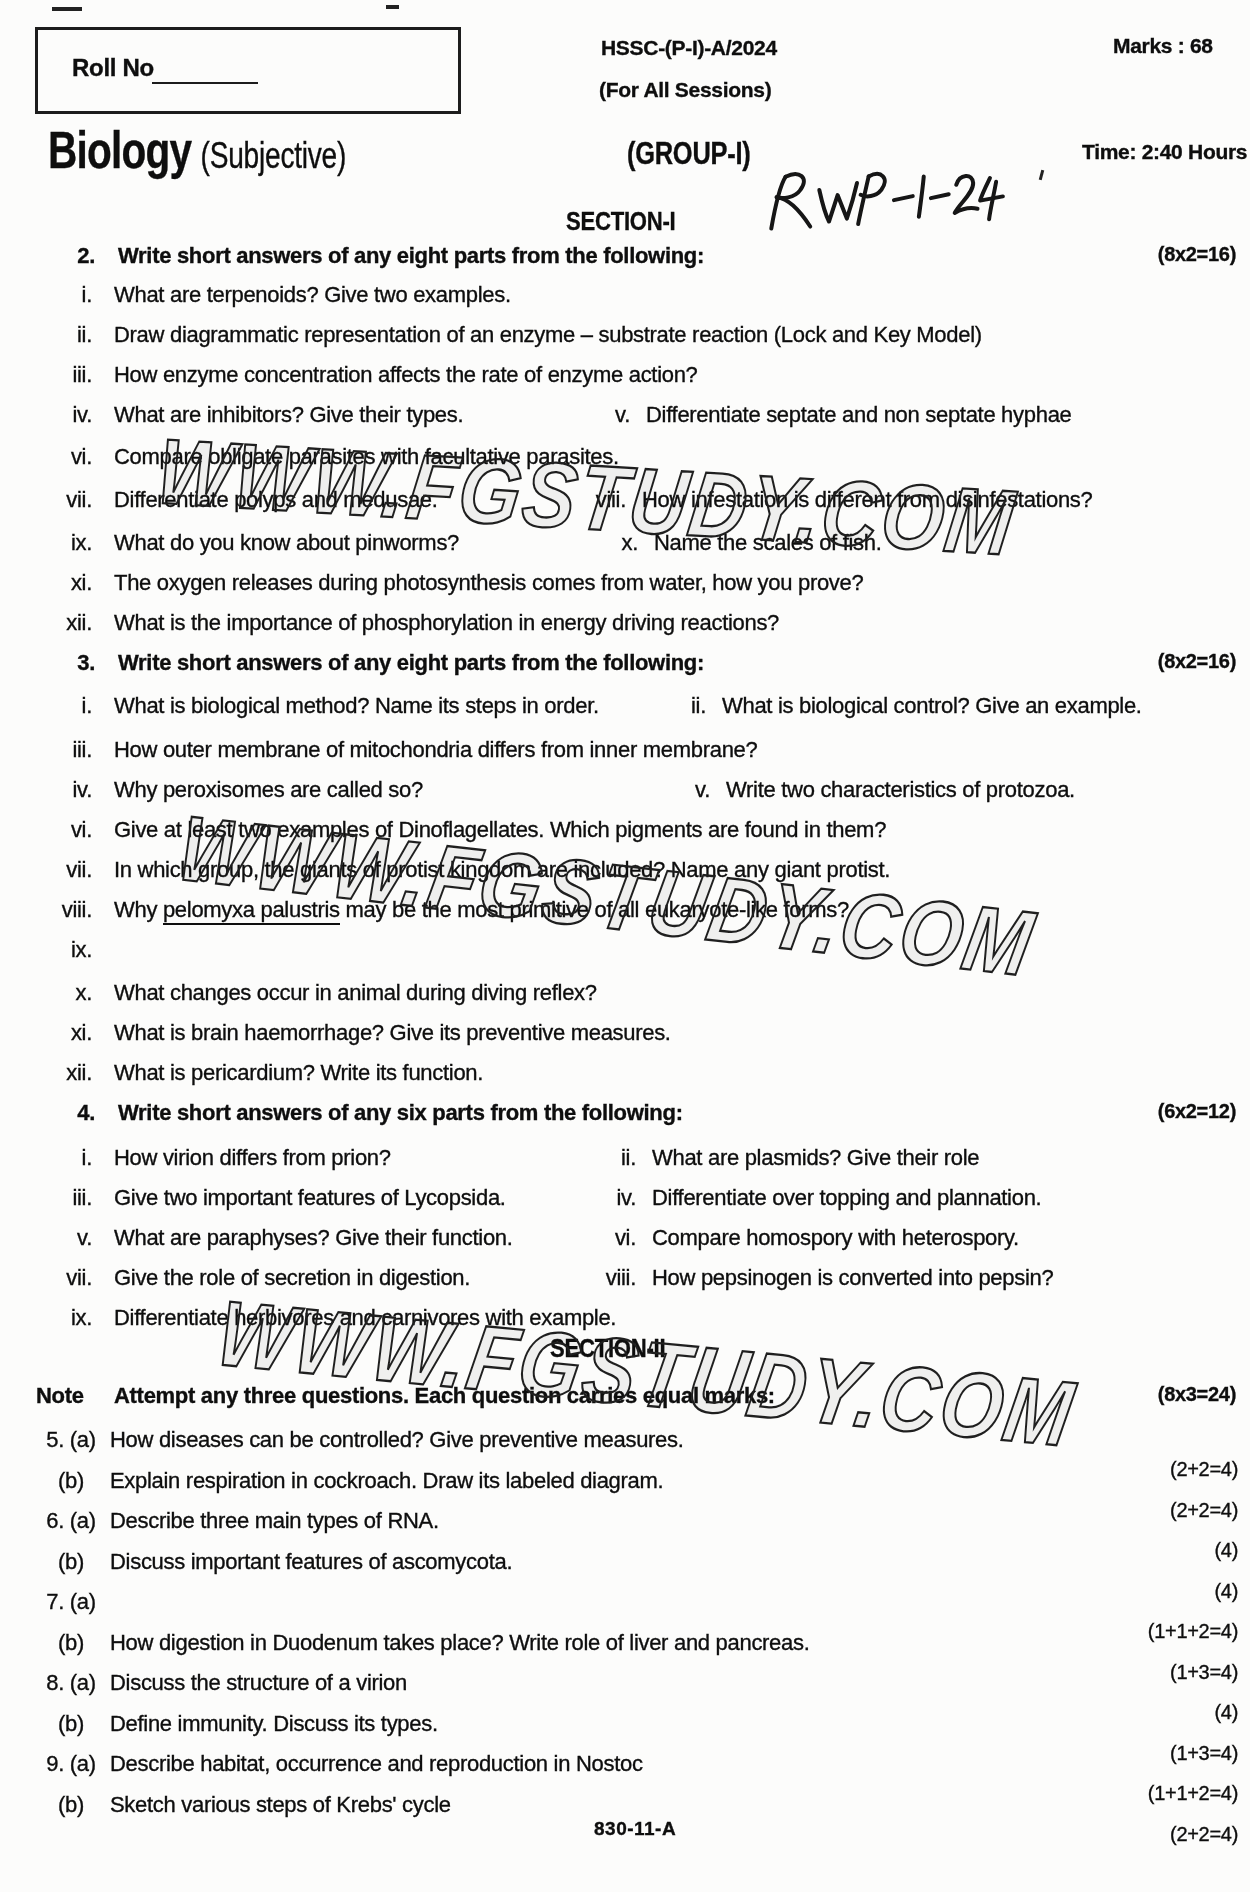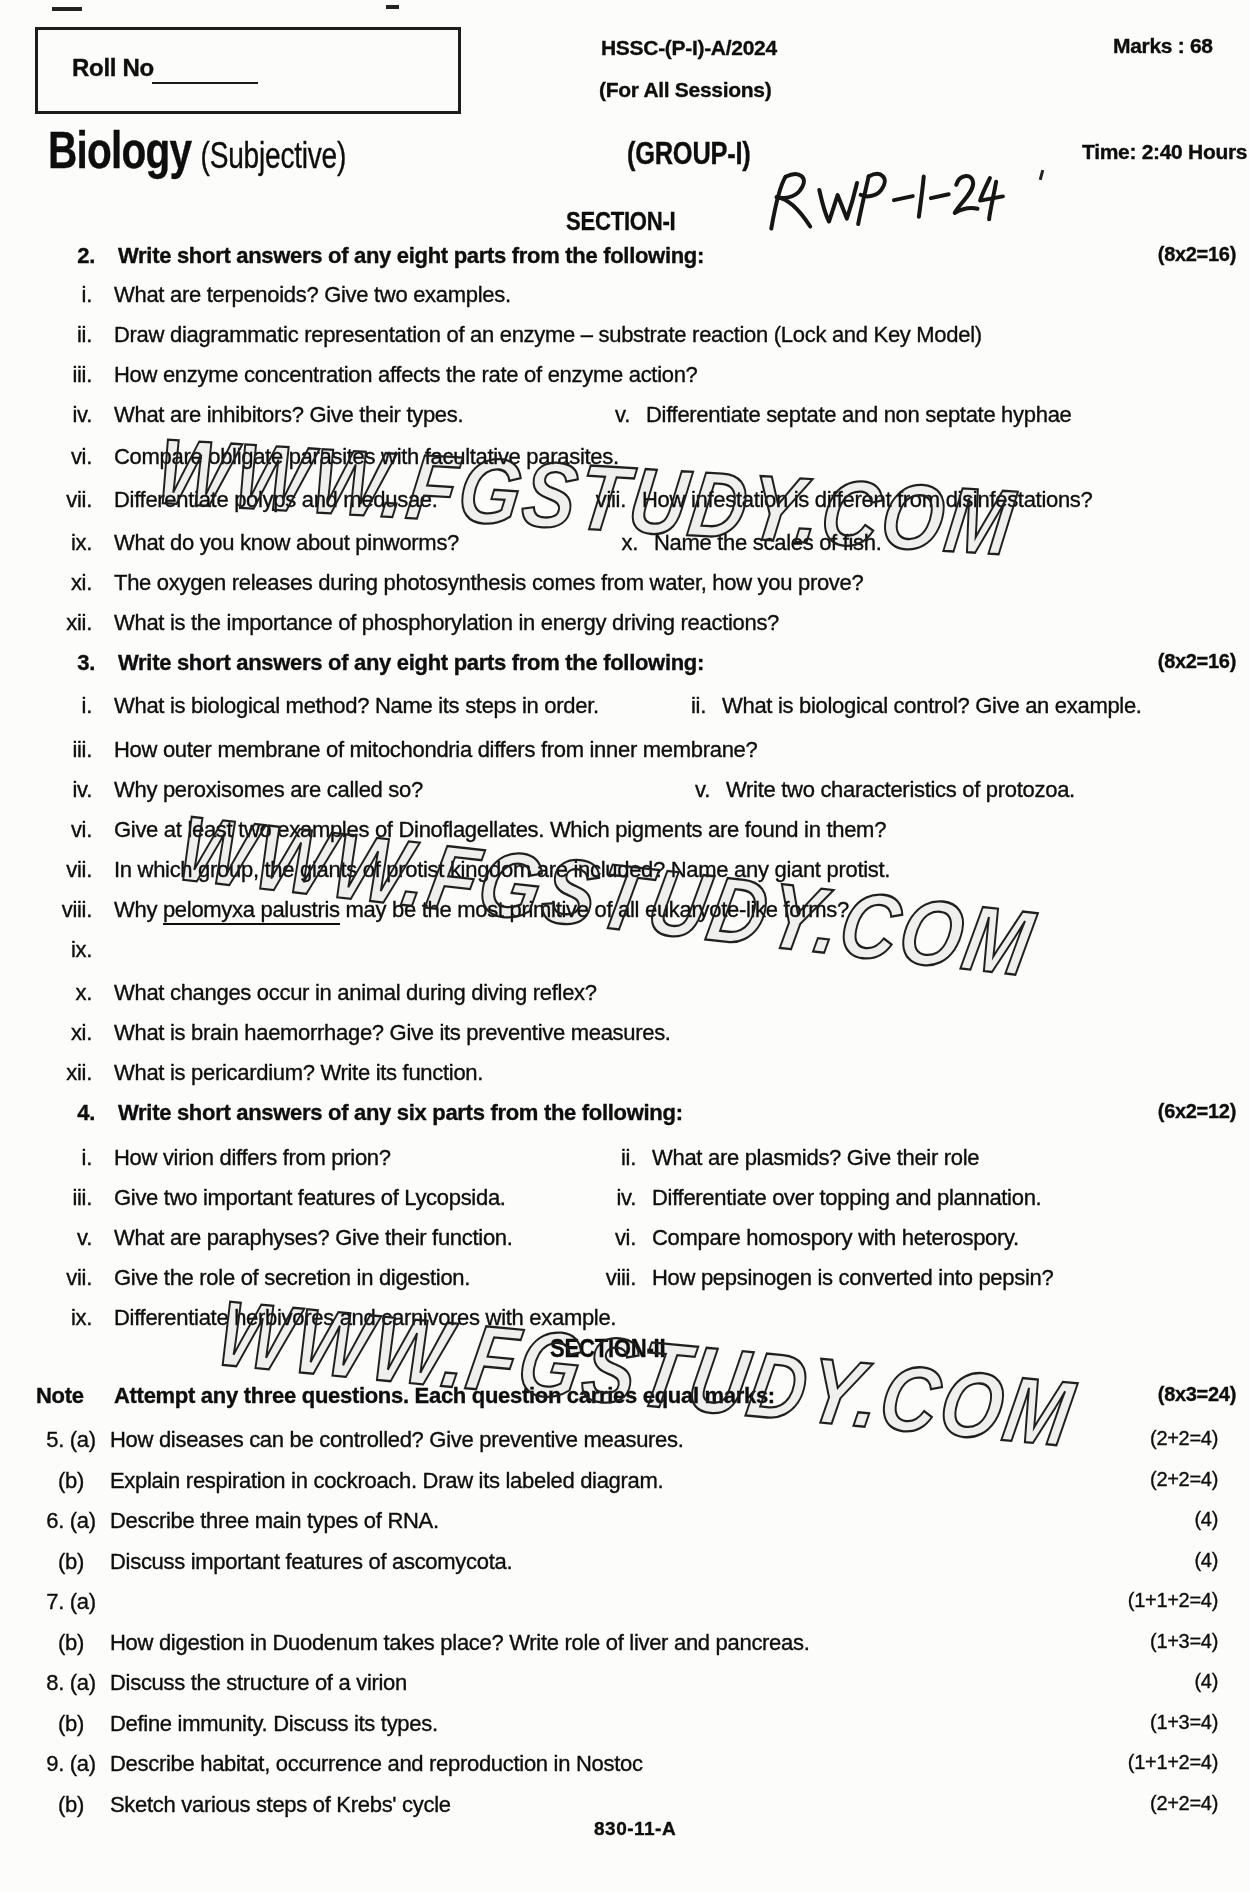--- a/index.html
+++ b/index.html
@@ -31,21 +31,21 @@
   .qhead{position:absolute; left:118px; font-weight:700; white-space:nowrap;}
   .qmarks{position:absolute; right:14px; font-size:20px; font-weight:700;}
   .rn1{position:absolute; left:40px; width:52px; text-align:right;}
   .it1{position:absolute; left:114px; white-space:nowrap;}
   .col2{position:absolute; display:flex; gap:16px; white-space:nowrap;}
   .col2 .rn{min-width:38px; text-align:right; display:inline-block;}
   .ul{border-bottom:2px solid currentColor; padding-bottom:1px;}
   
   .lq-label{position:absolute; left:30px; width:82px; text-align:center; white-space:nowrap;}
   .lq-text{position:absolute; left:110px; white-space:nowrap;}
-  .lq-marks{position:absolute; right:32px; font-size:20px;}
+  .lq-marks{position:absolute; right:12px; font-size:20px;margin-top:31px;}
   .note-label{position:absolute; left:36px; font-weight:700;}
   .note-text{position:absolute; left:114px; font-weight:700; white-space:nowrap;}
   
   .wm{
     position:absolute; z-index:6; pointer-events:none; white-space:nowrap;
     font-weight:700; font-style:italic; font-size:88px; letter-spacing:3px;
     color:rgba(0,0,0,0.05);
     -webkit-text-stroke:2.2px #1f1f1f;
     transform-origin:left top;
   }

